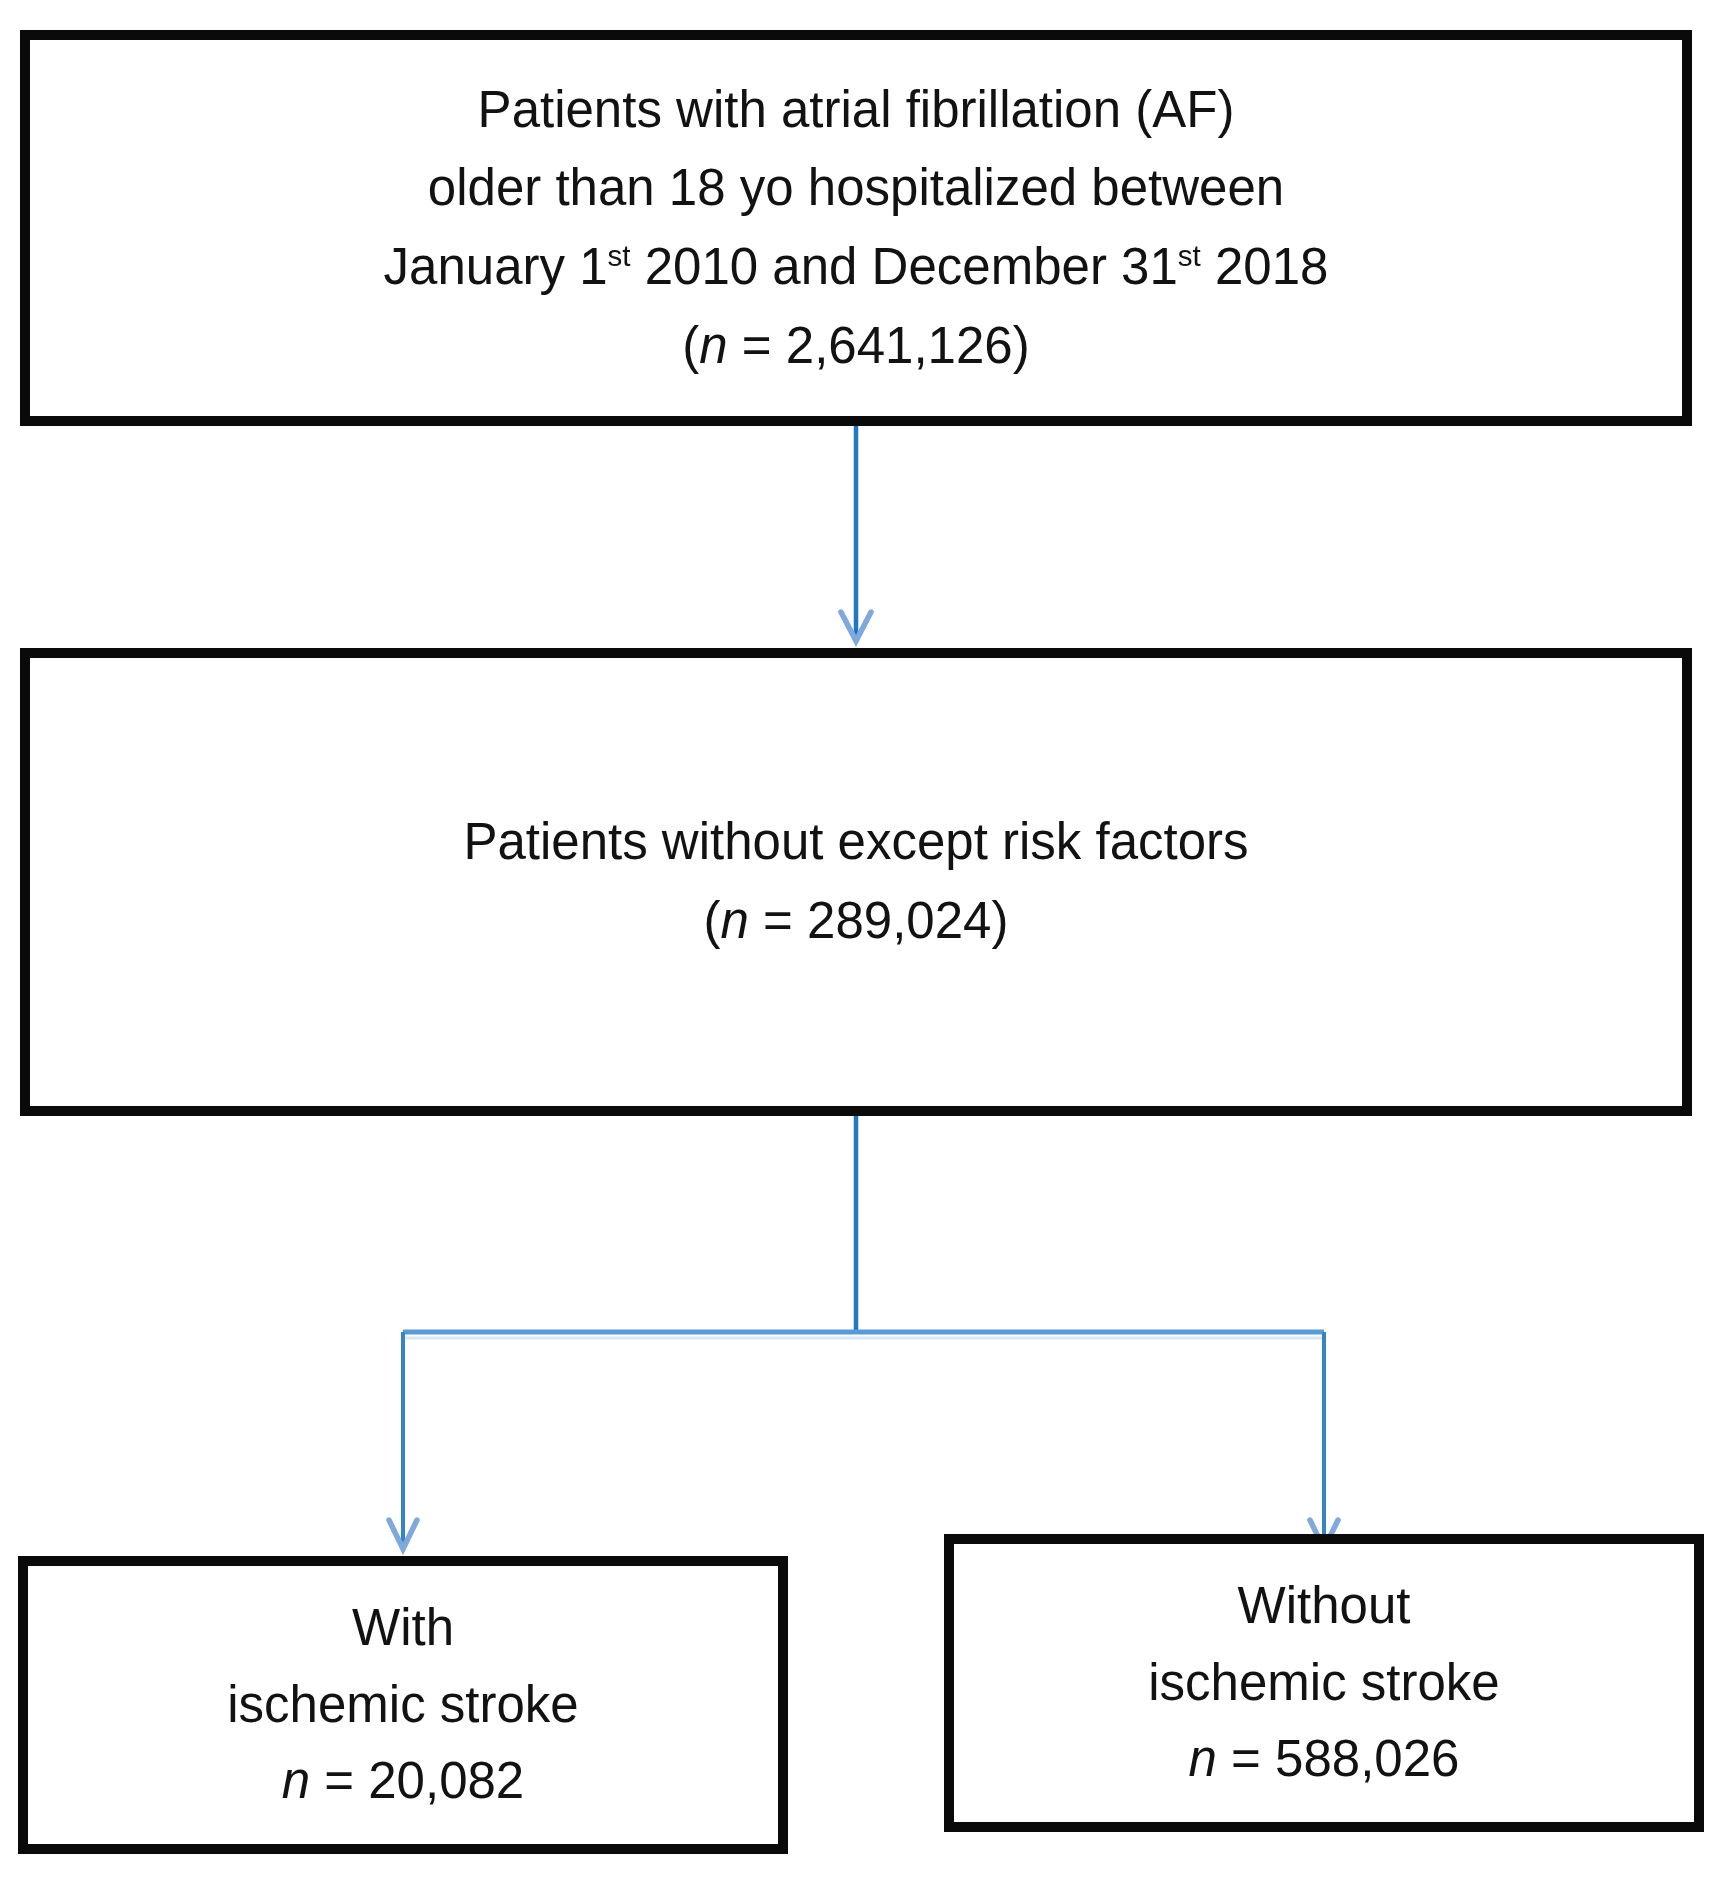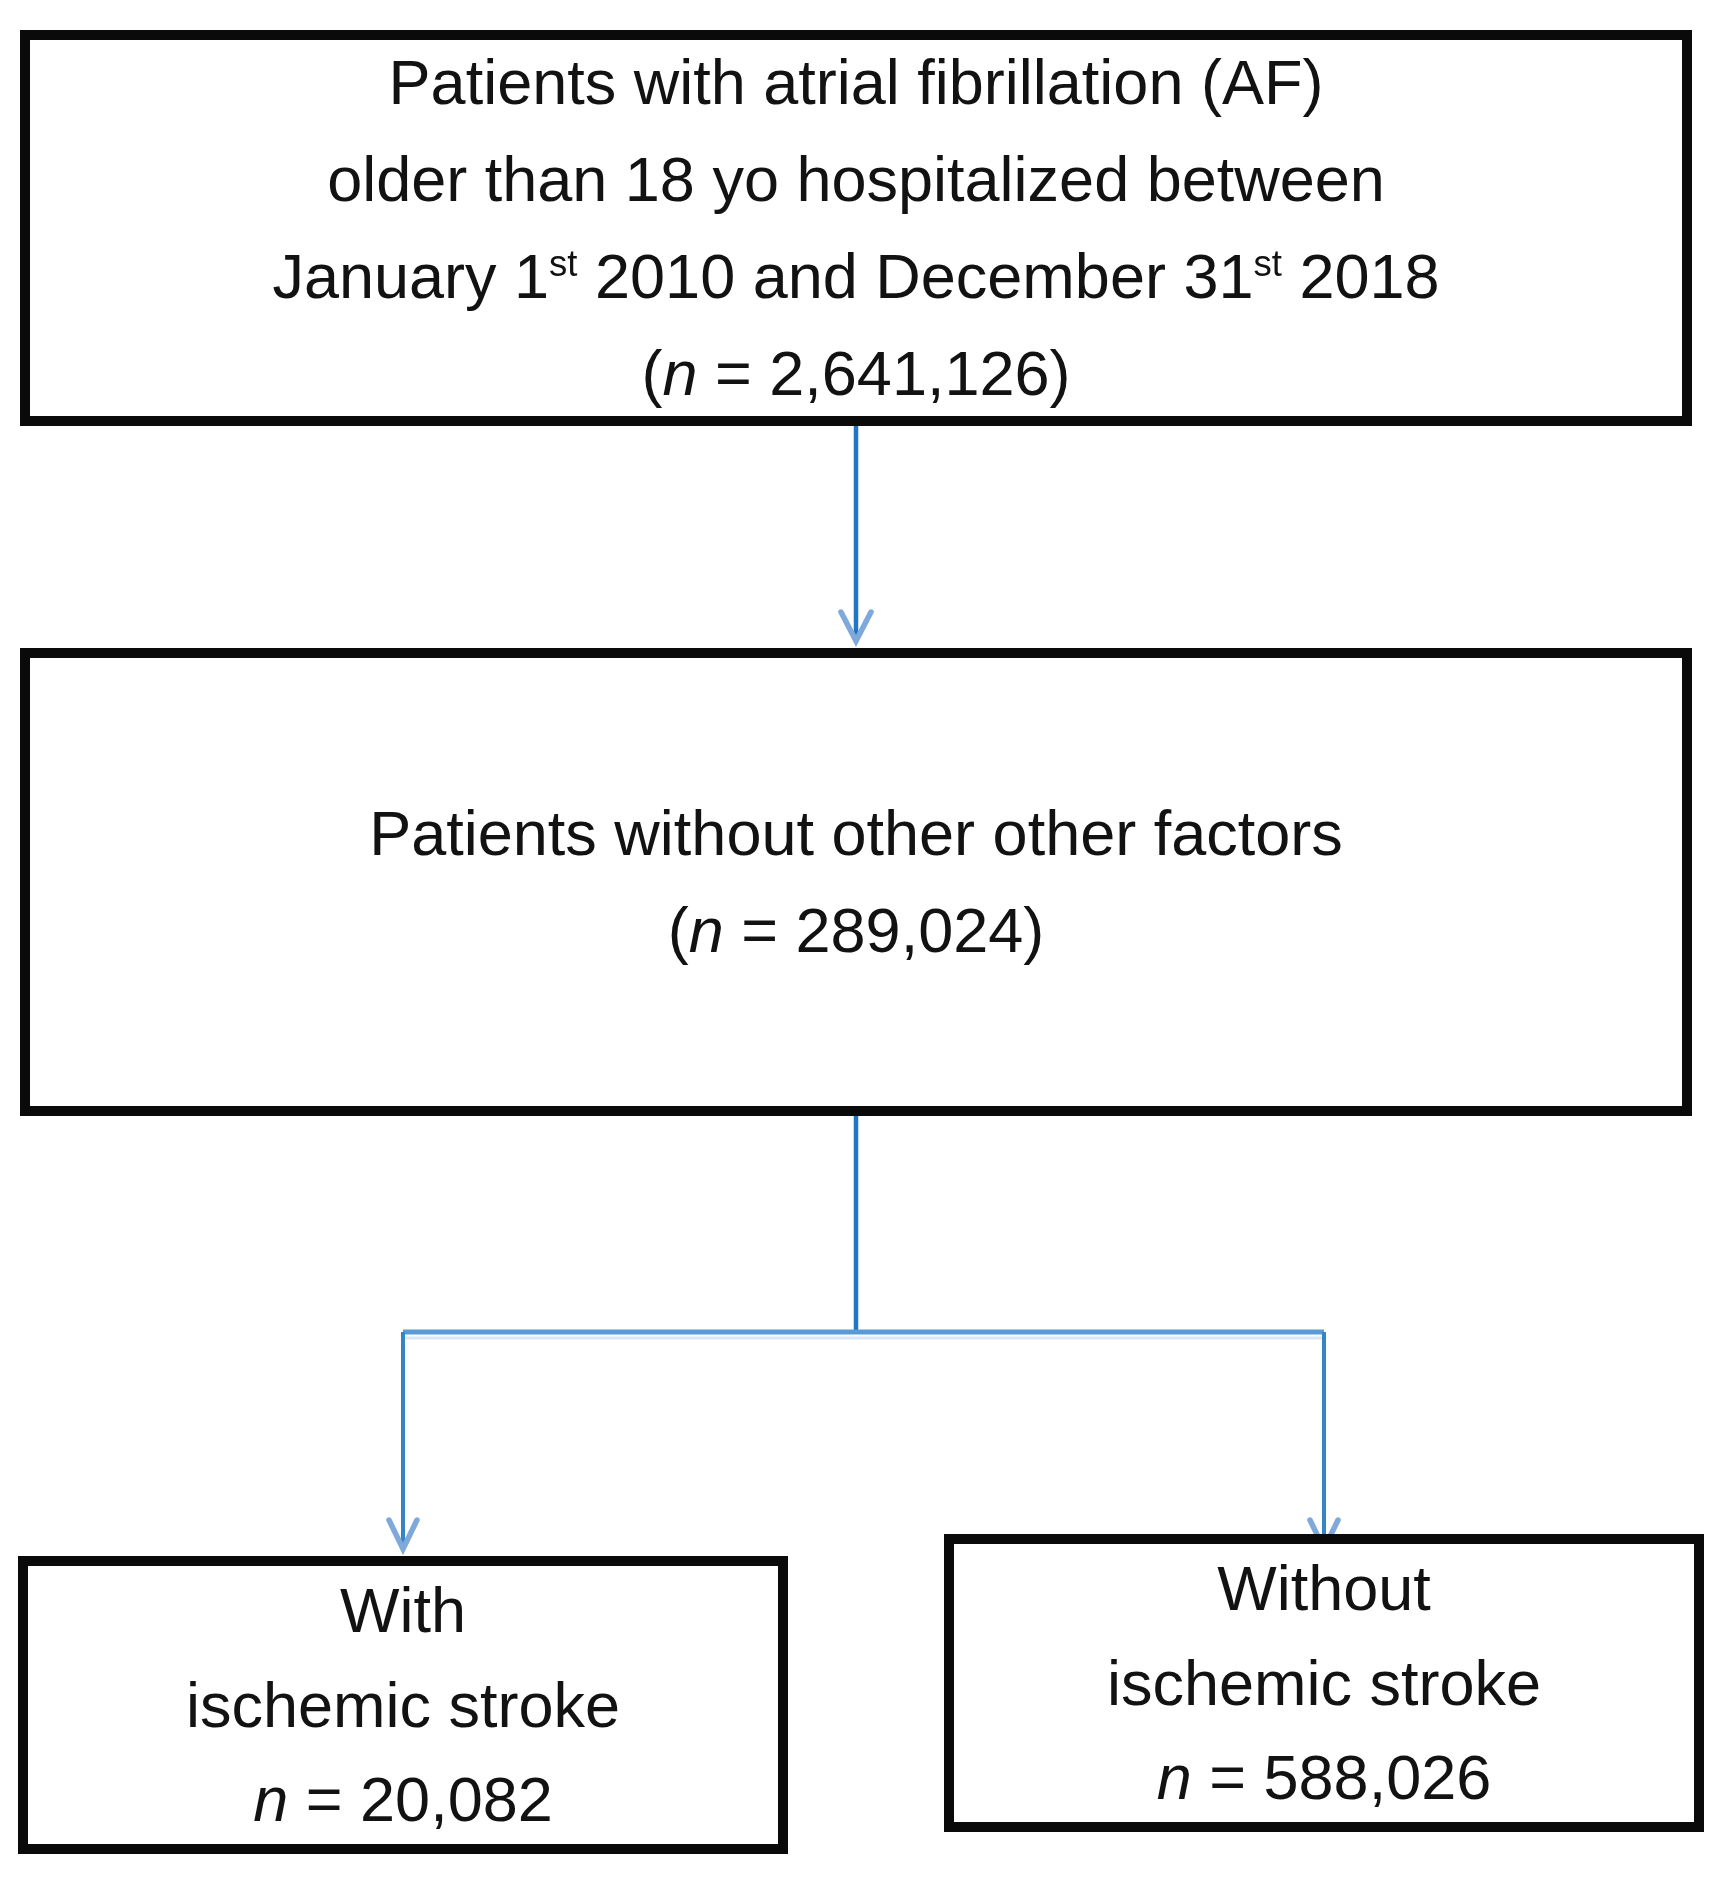--- a/index.html
+++ b/index.html
@@ -29,21 +29,21 @@
     background: #ffffff;
     color: var(--text, #121212);
     display: flex;
     flex-direction: column;
     justify-content: center;
     align-items: center;
     text-align: center;
     z-index: 2;
   }
   .node .line {
-    font-size: 63px;
+    font-size: 51px;
     line-height: 1.54;
     white-space: pre-wrap;
   }
   #node-left .line, #node-right .line { line-height: 1.5; }
   .seg-sup    { font-size: 58%; vertical-align: super; line-height: 0; }
   .seg-sub    { font-size: 58%; vertical-align: sub; line-height: 0; }
   .seg-italic { font-style: italic; }
   #node-top   { left: 20px;  top: 30px;   width: 1672px; height: 396px; }
   #node-mid   { left: 20px;  top: 648px;  width: 1672px; height: 468px; }
   #node-left  { left: 18px;  top: 1556px; width: 770px;  height: 298px; }
@@ -72,21 +72,21 @@
   </svg>
 
   <div class="node" id="node-top">
       <div class="line"><span>Patients with atrial fibrillation (AF)</span></div>
       <div class="line"><span>older than 18 yo hospitalized between</span></div>
       <div class="line"><span>January 1</span><span class="seg-sup">st</span><span> 2010 and December 31</span><span class="seg-sup">st</span><span> 2018</span></div>
       <div class="line"><span>(</span><span class="seg-italic">n</span><span> = 2,641,126)</span></div>
     </div>
 
   <div class="node" id="node-mid">
-      <div class="line"><span>Patients without other other factors</span></div>
+      <div class="line"><span>Patients without except risk factors</span></div>
       <div class="line"><span>(</span><span class="seg-italic">n</span><span> = 289,024)</span></div>
     </div>
 
   <div class="node" id="node-left">
       <div class="line"><span>With</span></div>
       <div class="line"><span>ischemic stroke</span></div>
       <div class="line"><span class="seg-italic">n</span><span> = 20,082</span></div>
     </div>
 
   <div class="node" id="node-right">

